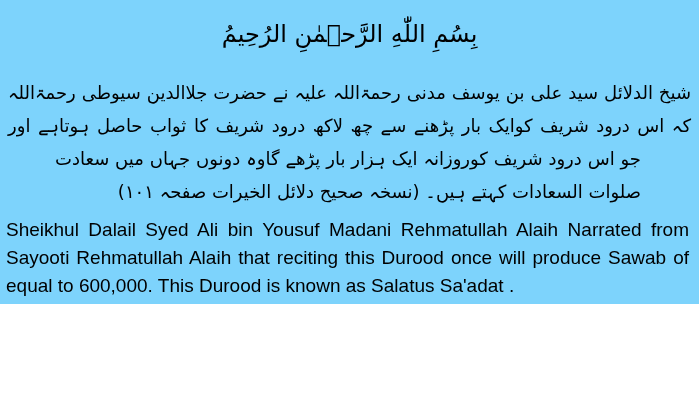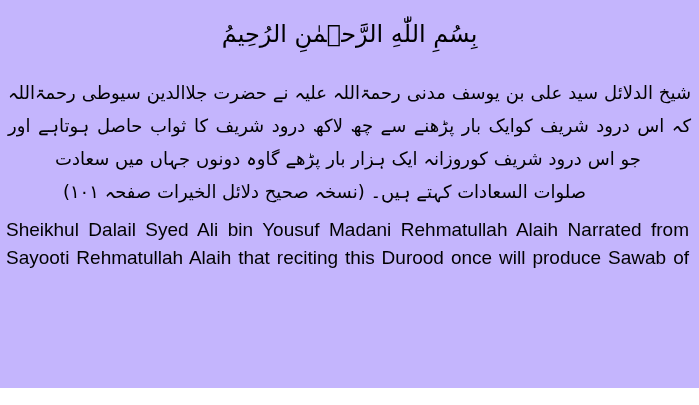--- a/index.html
+++ b/index.html
@@ -6,22 +6,22 @@
     html, body {
       width: 699px;
       height: 405px;
       background: #ffffff;
       color: #000000;
       overflow: hidden;
       font-family: "DejaVu Sans", sans-serif;
     }
     .page {
       width: 699px;
-      height: 388px;
-      background: #c4b5fd;
+      height: 304px;
+      background: #7dd3fc;
     }
 
     
     .arabic-section {
       padding-top: 8px;
     }
     .ar-line {
       direction: rtl;
       text-align: center;
       font-size: 24px;
@@ -48,21 +48,21 @@
       text-align: justify;
       text-align-last: justify;
     }
     .u-indent-justify {
       text-align: justify;
       text-align-last: justify;
       padding-right: 58px;
       padding-left: 55px;
     }
     .u-indent-right {
-      text-align: center;
+      text-align: right;
       padding-right: 58px;
     }
 
     
     .english-section {
       margin-top: 8px;
     }
     .en-line {
       direction: ltr;
       font-size: 19px;
@@ -92,15 +92,16 @@
   <div class="urdu-section">
     <div class="urdu-line u-justify">شیخ الدلائل سید علی بن یوسف مدنی رحمۃاللہ علیہ نے حضرت جلاالدین سیوطی رحمۃاللہ علیہ سے روایت کی</div>
     <div class="urdu-line u-justify">کہ اس درود شریف کوایک بار پڑھنے سے چھ لاکھ درود شریف کا ثواب حاصل ہوتاہے اور ایک روایت یہ بھی ہے کہ</div>
     <div class="urdu-line u-indent-justify">جو اس درود شریف کوروزانہ ایک ہزار بار پڑھے گاوہ دونوں جہاں میں سعادت مند ہوگا۔ اس درود کو</div>
     <div class="urdu-line u-indent-right">صلوات السعادات کہتے ہیں۔ (نسخہ صحیح دلائل الخیرات صفحہ ۱۰۱)</div>
   </div>
 
   <div class="english-section">
     <div class="en-line e-justify">Sheikhul Dalail Syed Ali bin Yousuf Madani Rehmatullah Alaih Narrated from Hazrat Jalaluddin</div>
     <div class="en-line e-justify">Sayooti Rehmatullah Alaih that reciting this Durood once will produce Sawab of reciting Duroods</div>
+    <div class="en-line e-left">equal to 600,000. This Durood is known as Salatus Sa'adat .</div>
   </div>
 
 </div>
 
 </body></html>

